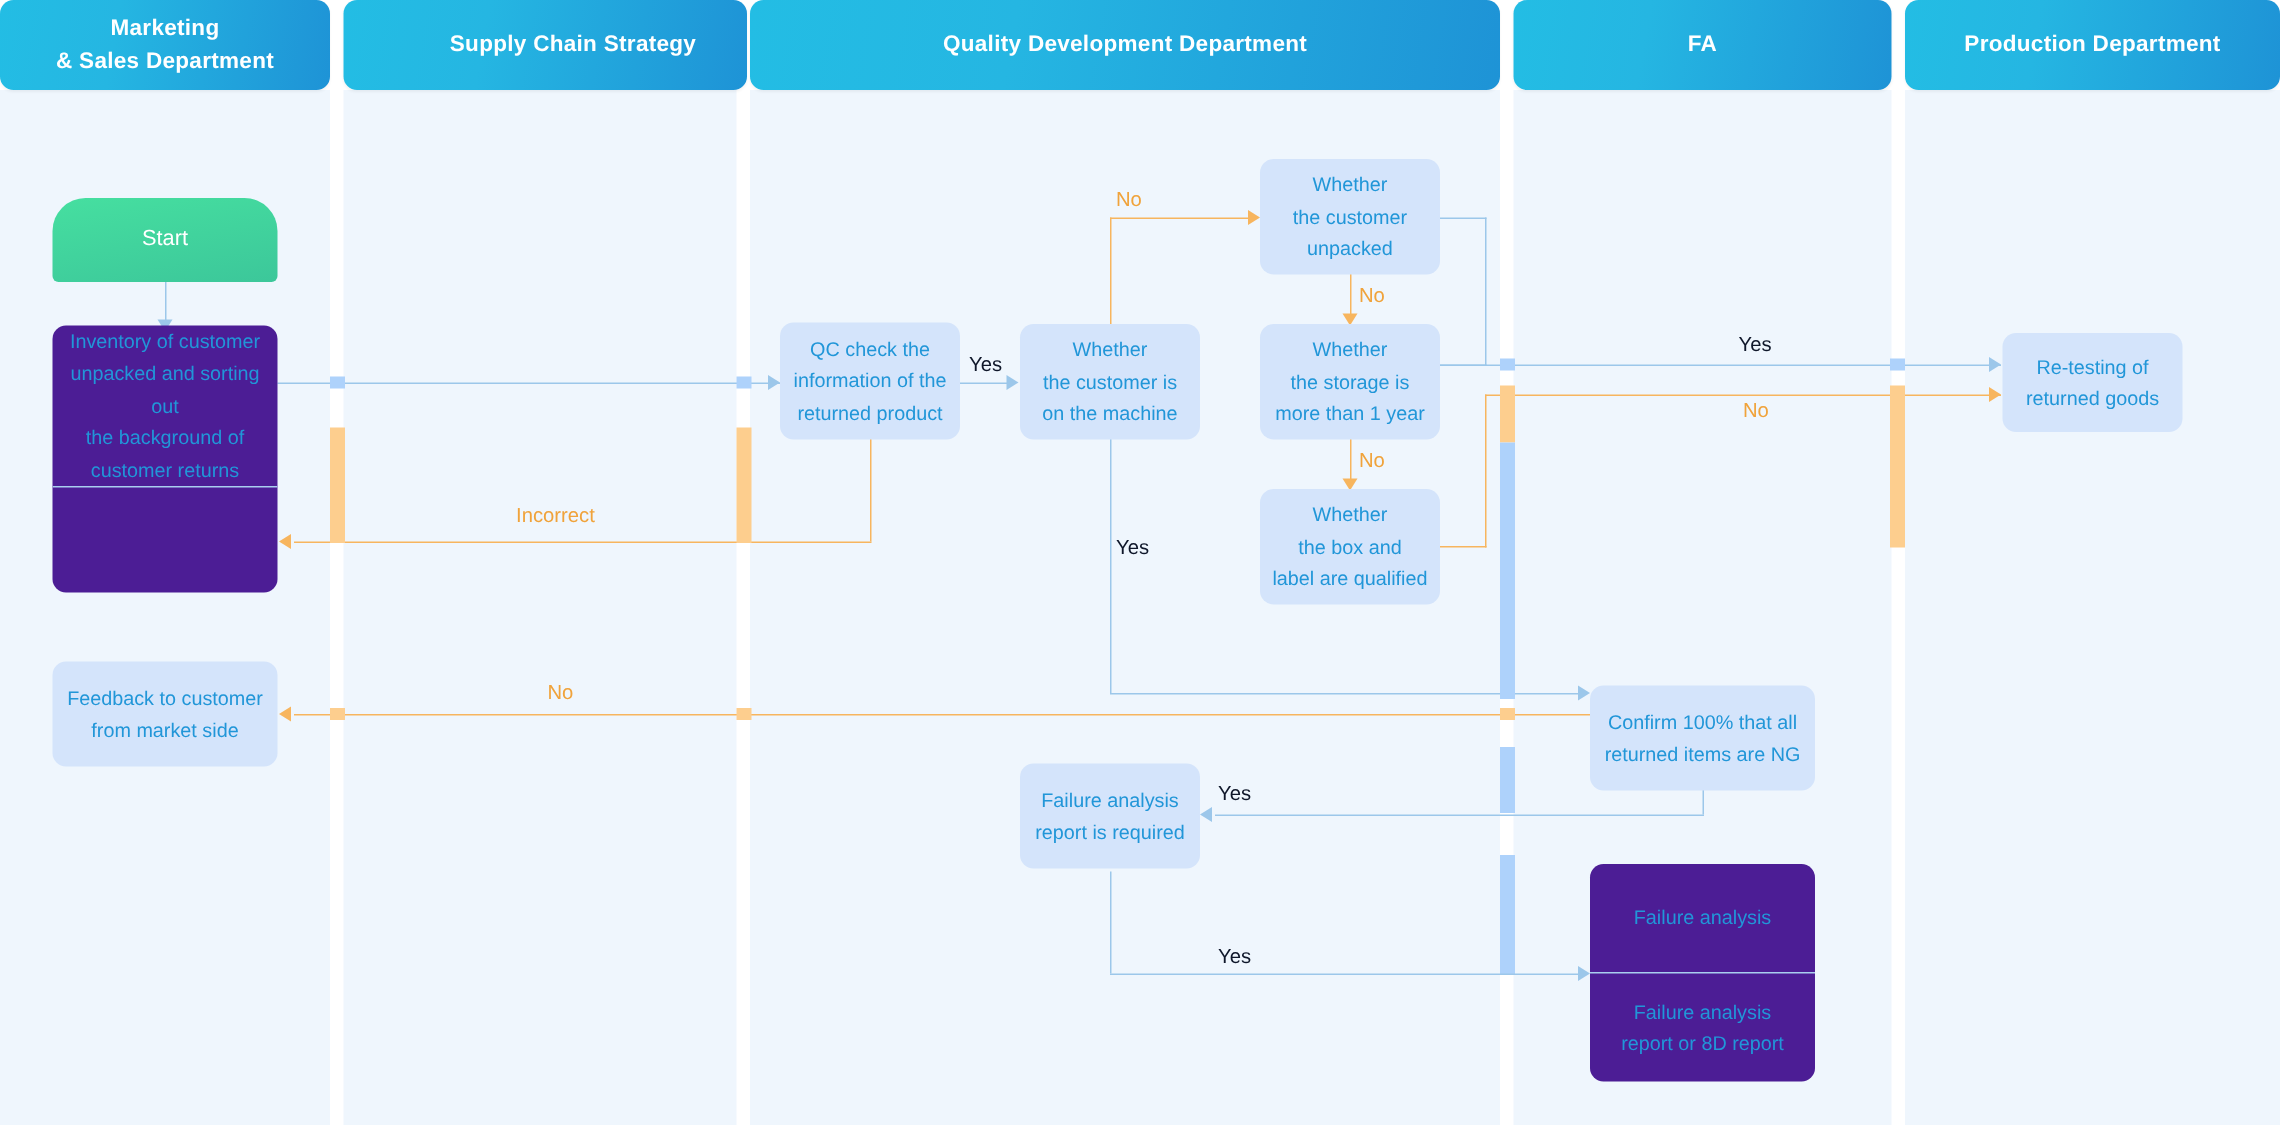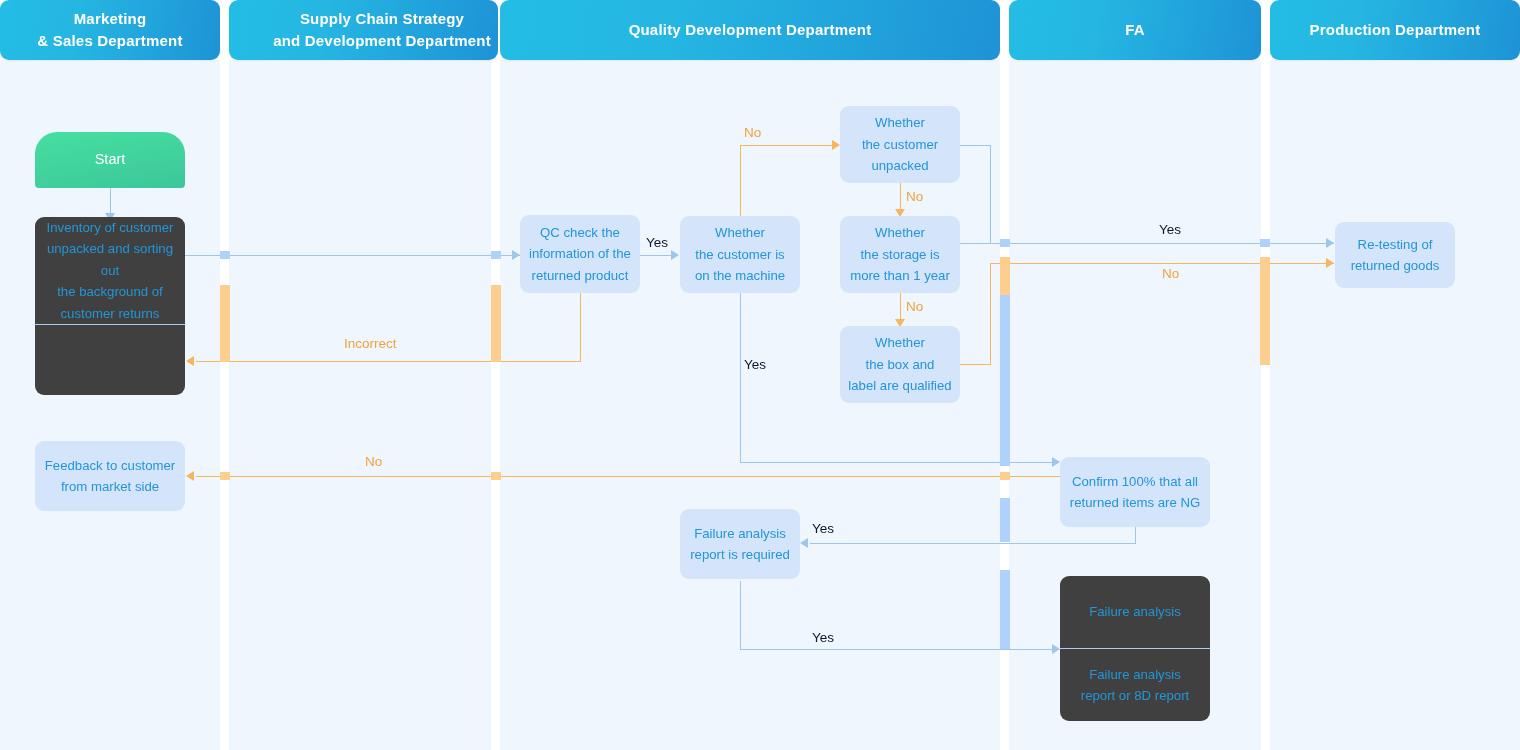--- a/index.html
+++ b/index.html
@@ -15,21 +15,21 @@
              letter-spacing:.2px;box-shadow:0 1px 2px rgba(0,0,0,.05);}
 
   
   .node{position:absolute;border-radius:9px;background:#D4E4FB;color:#2196D8;
         font-size:13.2px;line-height:1.62;text-align:center;
         display:flex;align-items:center;justify-content:center;
         padding:0 7px;box-sizing:border-box;}
   .node.start{background:linear-gradient(170deg,#46DFA0 0%,#3CC79A 100%);
               color:#ffffff;font-size:14.5px;font-weight:normal;
               border-radius:22px 22px 4px 4px;}
-  .split{position:absolute;border-radius:9px;background:#404040;
+  .split{position:absolute;border-radius:9px;background:#4c1d95;
          display:flex;flex-direction:column;overflow:hidden;}
   .split .half{flex:1;display:flex;align-items:center;justify-content:center;
                color:#2196D8;font-size:13.2px;line-height:1.62;text-align:center;
                padding:0 6px;box-sizing:border-box;}
   .split .half.top{border-bottom:1px solid #A9CEEF;}
 
   
   .ln{position:absolute;}
   .h{height:0;border-top:1px solid #9CC7EA;}
   .v{width:0;border-left:1px solid #9CC7EA;}
@@ -68,21 +68,20 @@
 
   <div class="lane-head" style="left:0px;width:220px;">
     <div>
       <div>Marketing</div>
       <div>&amp; Sales Department</div>
     </div>
   </div>
   <div class="lane-head" style="left:229px;width:232px;padding-left:37px;">
     <div>
       <div>Supply Chain Strategy</div>
-      <div>and Development Department</div>
     </div>
   </div>
   <div class="lane-head" style="left:500px;width:500px;">
     <span>Quality Development Department</span>
   </div>
   <div class="lane-head" style="left:1009px;width:252px;">
     <span>FA</span>
   </div>
   <div class="lane-head" style="left:1270px;width:250px;">
     <span>Production Department</span>

